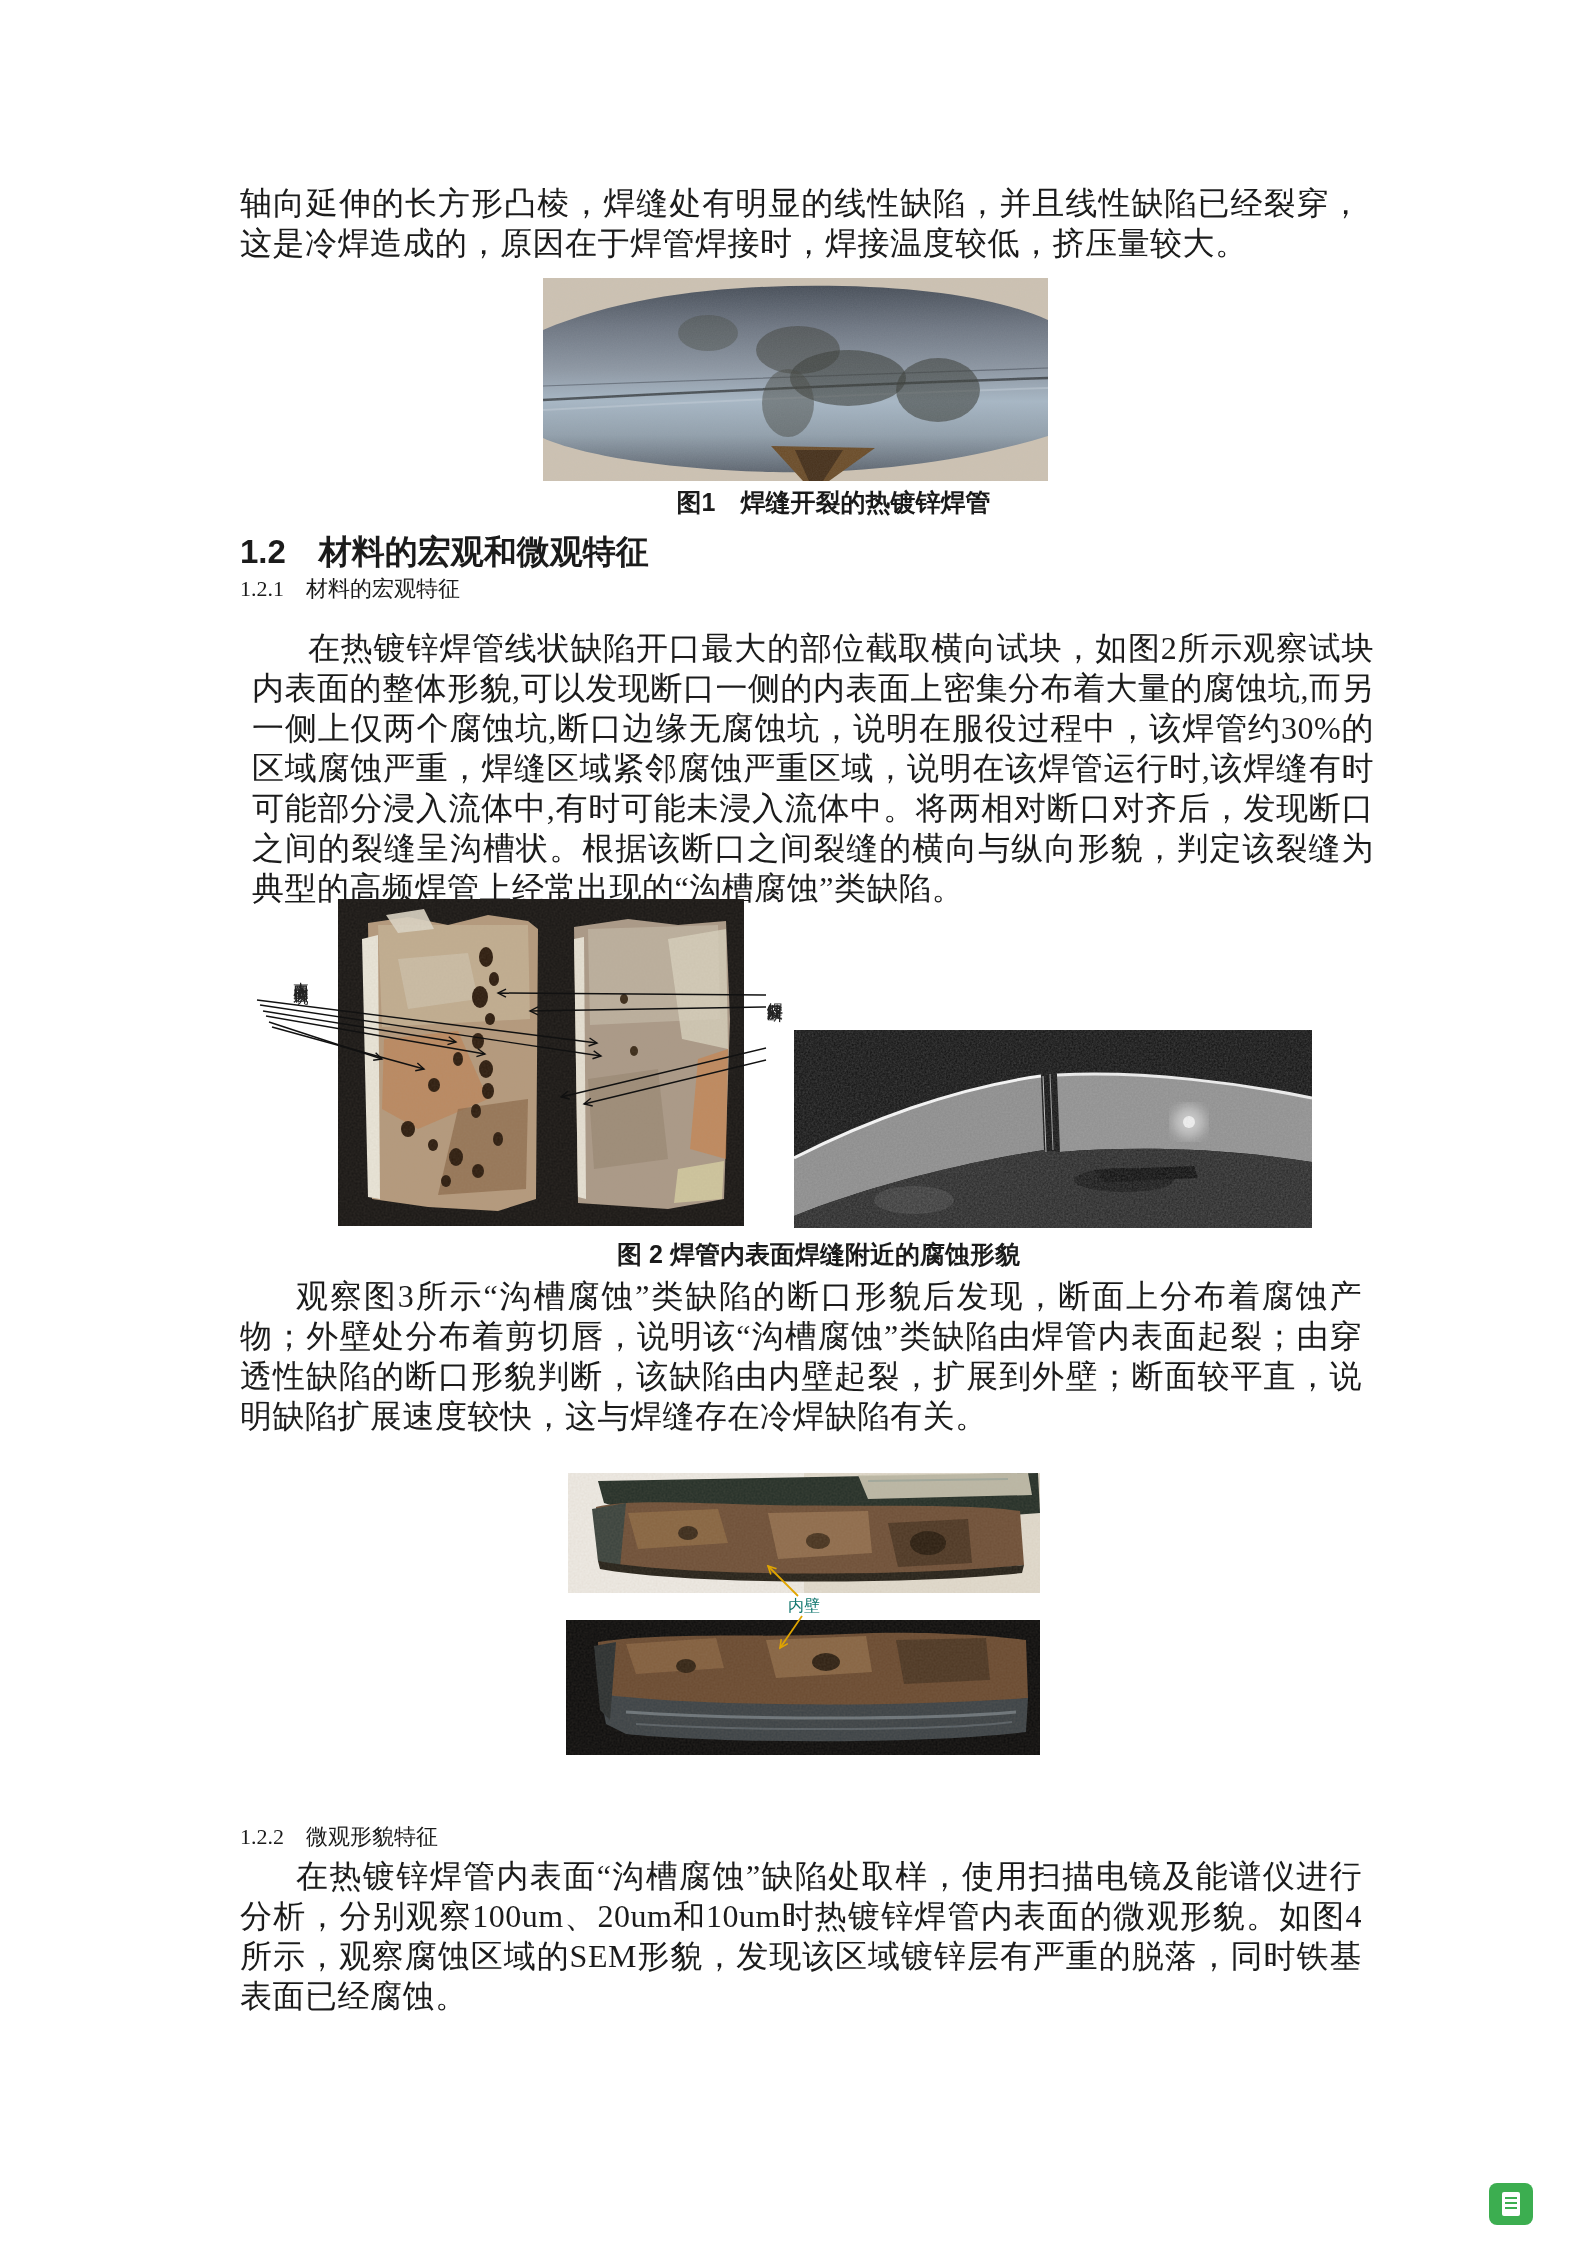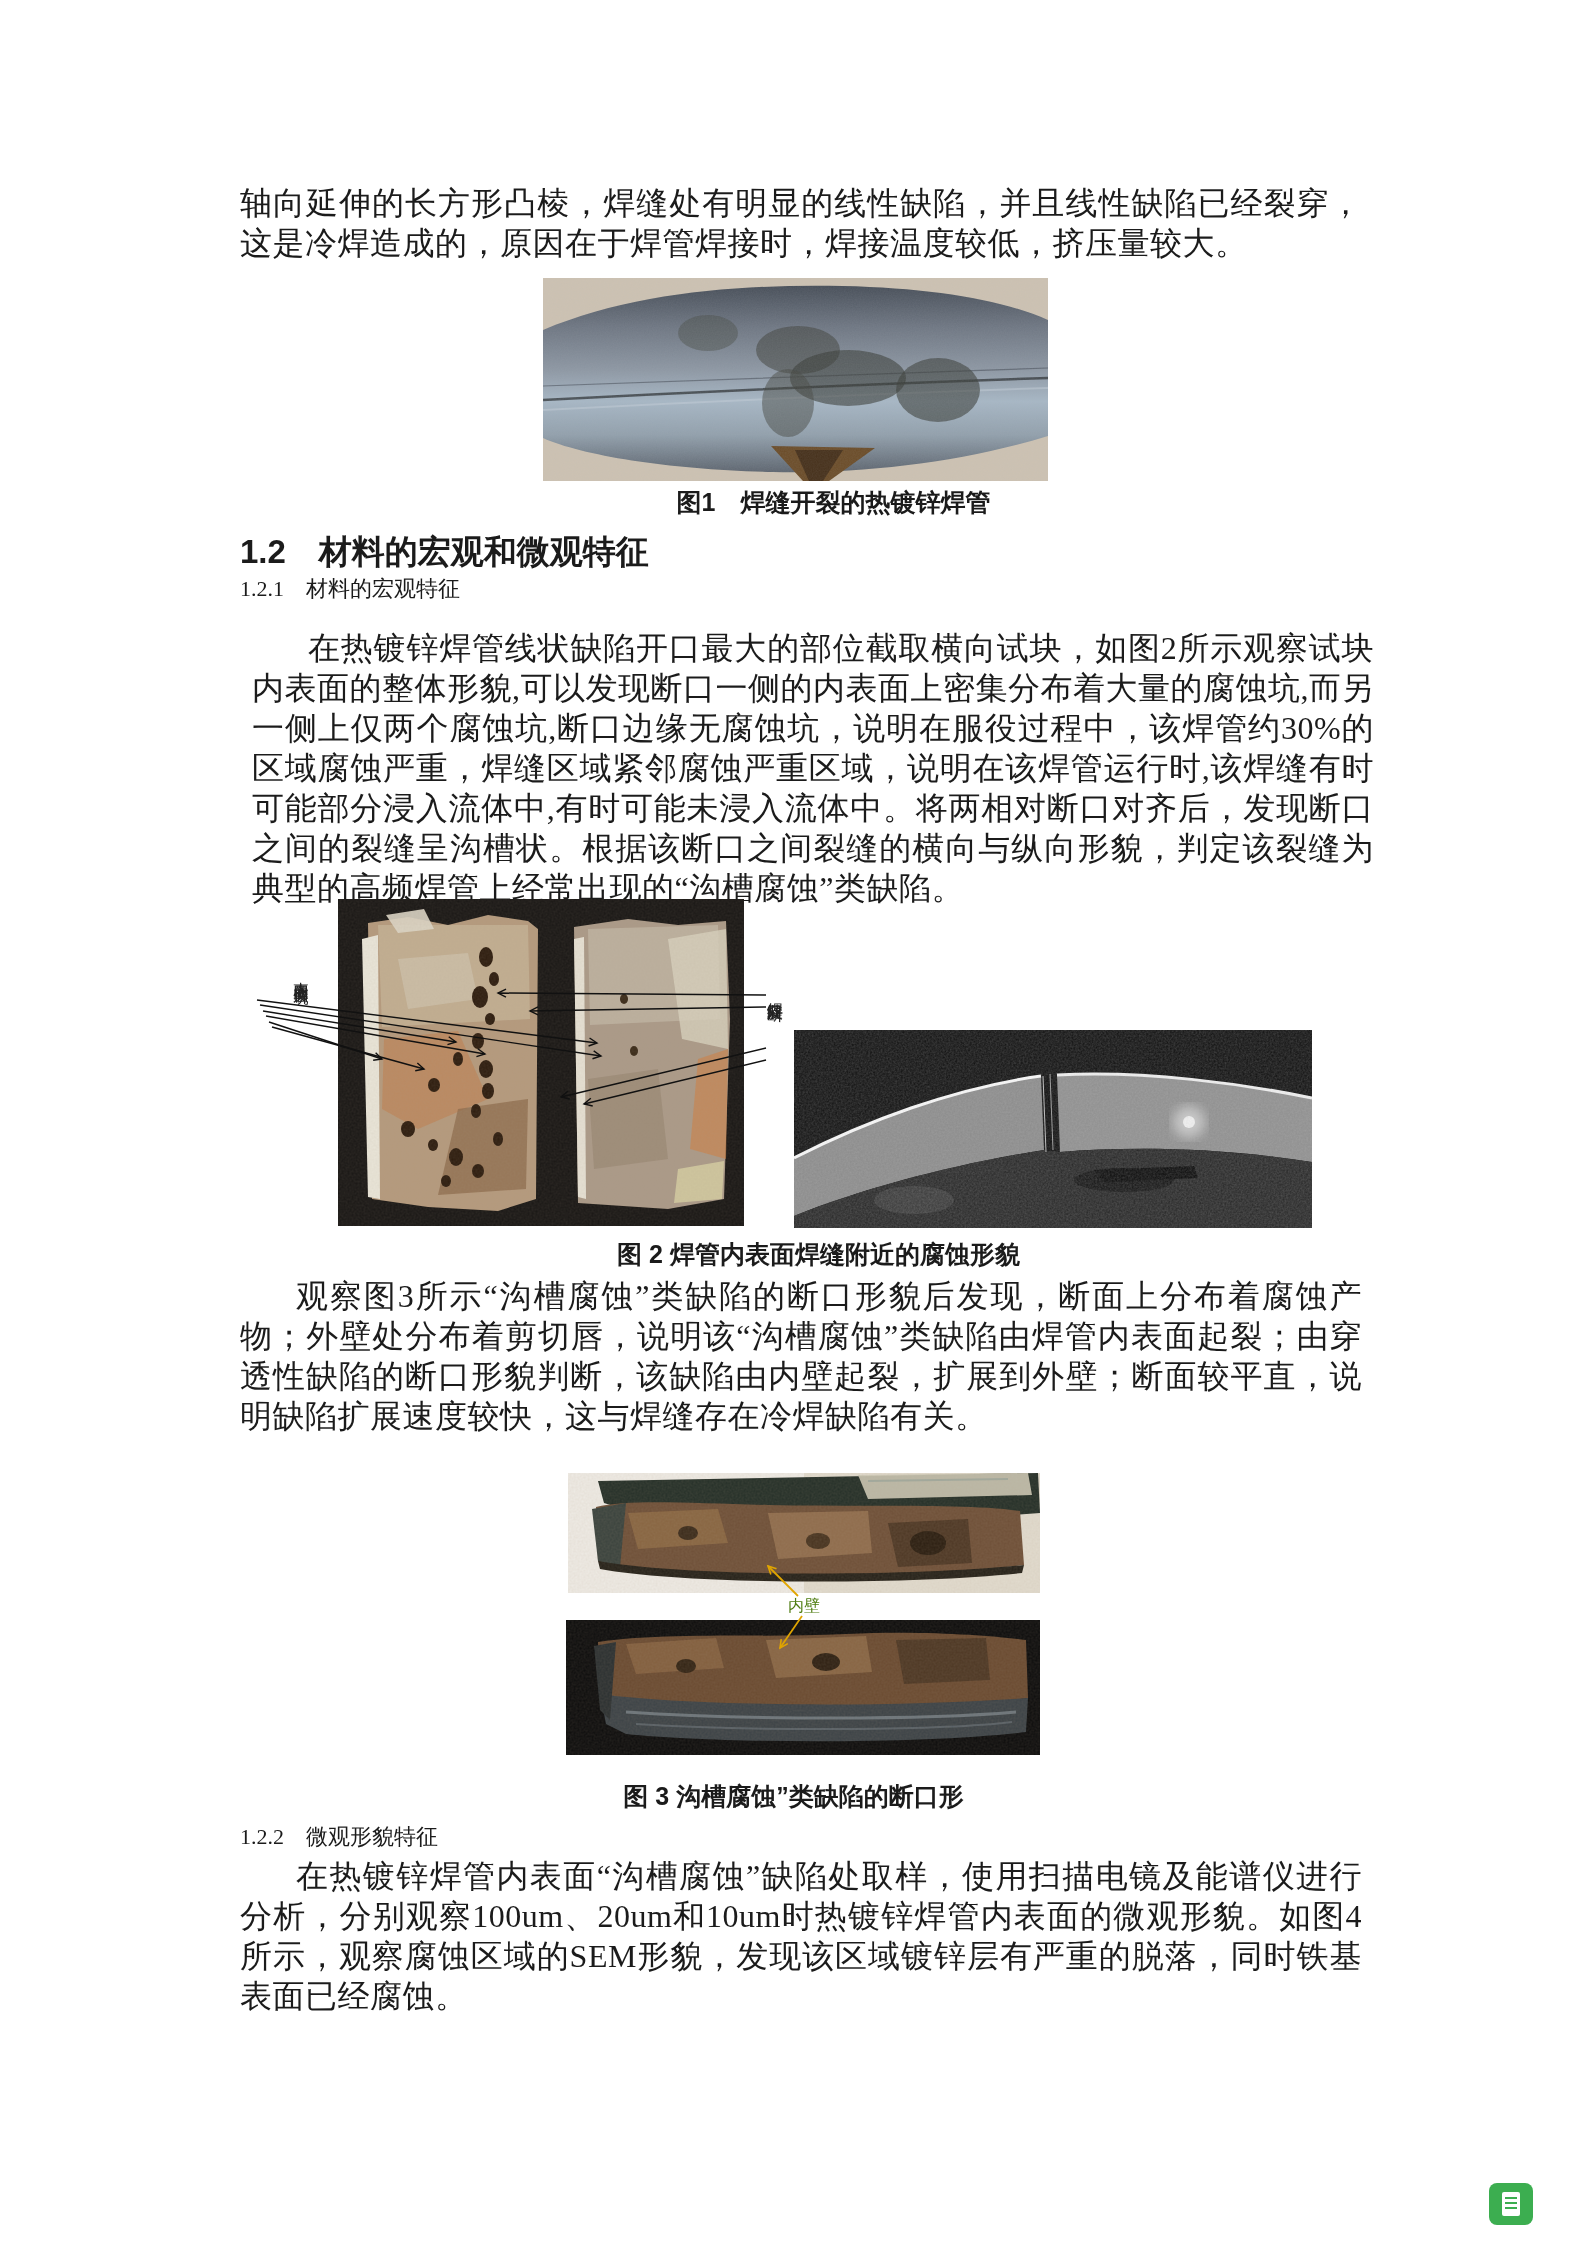--- a/index.html
+++ b/index.html
@@ -21,21 +21,21 @@
   .caption{
     position:absolute;left:0;width:100%;text-align:center;
     font-family:"Liberation Sans", sans-serif;font-weight:bold;font-size:25px;
   }
   .photo{position:absolute;overflow:hidden;}
   .photo svg{display:block;}
   .vlabel{
     position:absolute;writing-mode:vertical-rl;text-orientation:upright;
     font-size:15px;line-height:15px;color:#222;letter-spacing:1px;
   }
-  .hlabel{position:absolute;font-size:16px;color:#4d7c0f;}
+  .hlabel{position:absolute;font-size:16px;color:#0f766e;}
   .overlay{position:absolute;left:0;top:0;pointer-events:none;}
   .badge{
     position:absolute;left:1489px;top:2183px;width:44px;height:42px;
     border-radius:8px;display:flex;align-items:center;justify-content:center;
   }
   .badge .doc{width:18px;height:24px;background:#fff;border-radius:2px;position:relative;}
   .badge .doc:before{
     content:"";position:absolute;left:3px;top:5px;width:12px;height:2px;
     background:currentColor;box-shadow:0 5px 0 currentColor,0 10px 0 currentColor;
   }
@@ -254,21 +254,20 @@
           <path d="M1,1 L9,5 L1,9" fill="none" stroke="#e0a500" stroke-width="1.6"></path>
         </marker>
       </defs>
       <g stroke="#e0a500" stroke-width="1.8" fill="none">
         <line x1="258" y1="126" x2="228" y2="96" marker-end="url(#ahy)"></line>
         <line x1="262" y1="146" x2="240" y2="178" marker-end="url(#ahy)"></line>
       </g>
     </svg>
   </div>
 
-  <div class="caption" style="top:1780px;">图 3 沟槽腐蚀”类缺陷的断口形</div>
 
   <div class="h-plain" style="top:1822px;">1.2.2　微观形貌特征</div>
 
   <p class="bodytext indent" style="top:1856px;margin:0;">在热镀锌焊管内表面“沟槽腐蚀”缺陷处取样，使用扫描电镜及能谱仪进行分析，分别观察100um、20um和10um时热镀锌焊管内表面的微观形貌。如图4所示，观察腐蚀区域的SEM形貌，发现该区域镀锌层有严重的脱落，同时铁基表面已经腐蚀。</p>
 
   <div class="badge" id="badge" style="background: rgb(60, 174, 80);">
     <div class="doc" style="color: rgb(60, 174, 80);"></div>
   </div>
 
 </div>

